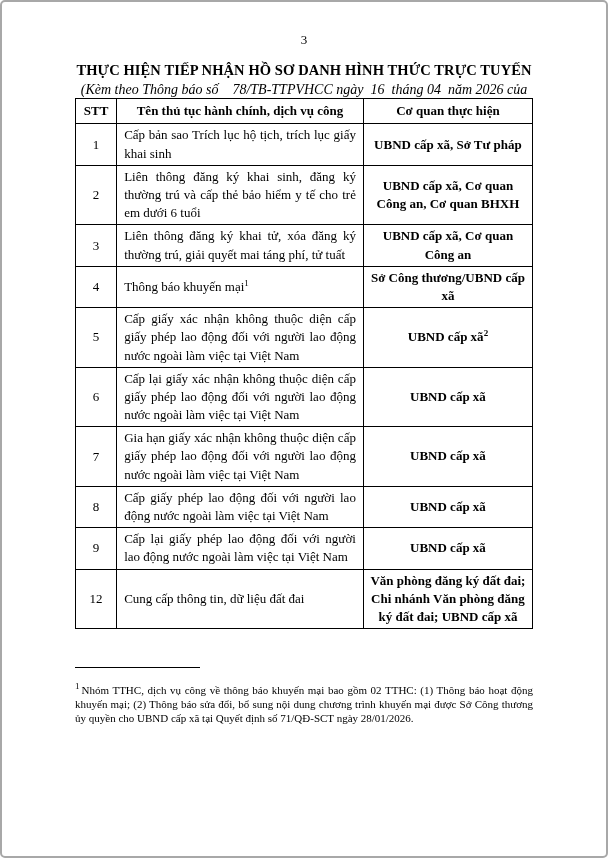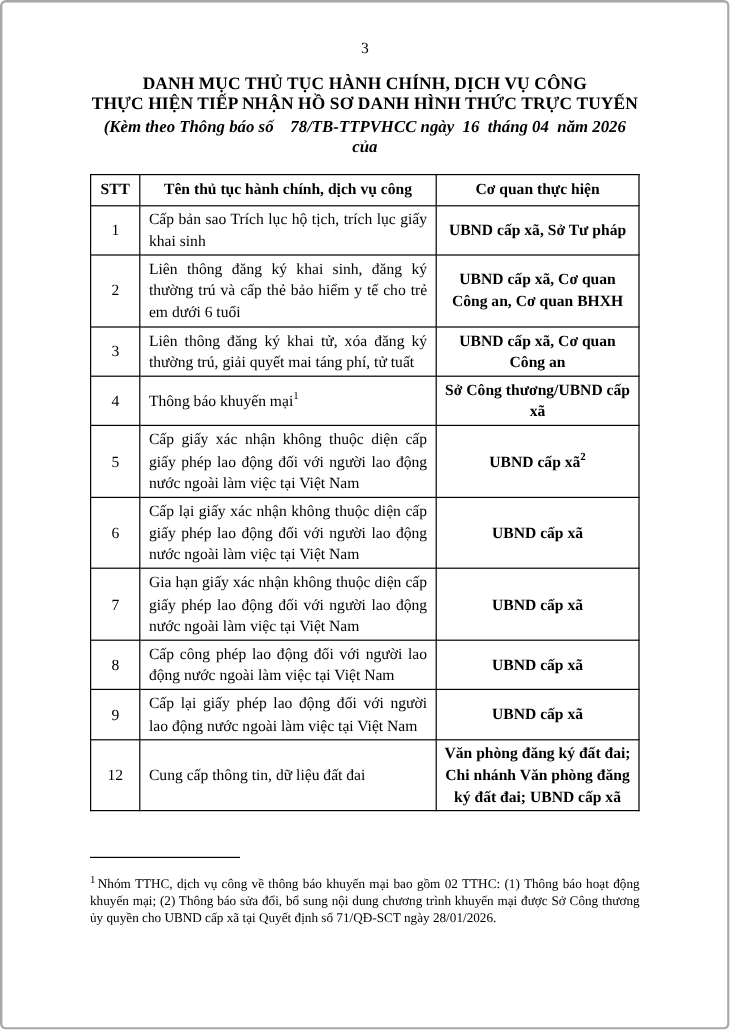--- a/index.html
+++ b/index.html
@@ -27,27 +27,25 @@
     font-size: 14.5px;
     line-height: 1.18;
     letter-spacing: 0.1px;
   }
   .doc-subtitle {
     text-align: center;
     font-style: italic;
     font-size: 14px;
     line-height: 1.22;
     margin-top: 2px;
-    font-weight: bold;
   }
   .pre { white-space: pre-wrap; }
   table.proc {
     width: 100%;
     border-collapse: collapse;
-    margin-top: 13px;
     font-size: 13px;
   }
   table.proc th, table.proc td {
     border: 1px solid #000000;
     vertical-align: middle;
     box-sizing: border-box;
   }
   table.proc th {
     font-weight: bold;
     text-align: center;
@@ -89,21 +87,20 @@
 </style>
 </head>
 <body>
 
 <div class="page">
   <div class="content">
 
     <div class="page-number">3</div>
 
     <div class="doc-title">
-      <div>DANH MỤC THỦ TỤC HÀNH CHÍNH, DỊCH VỤ CÔNG</div>
       <div>THỰC HIỆN TIẾP NHẬN HỒ SƠ DANH HÌNH THỨC TRỰC TUYẾN</div>
     </div>
 
     <div class="doc-subtitle">
       <div class="pre">(Kèm theo Thông báo số    78/TB-TTPVHCC ngày  16  tháng 04  năm 2026 của</div>
     </div>
 
     <table class="proc">
       <colgroup>
         <col class="col-stt">
@@ -148,21 +145,21 @@
           <td class="name"><span>Cấp lại giấy xác nhận không thuộc diện cấp giấy phép lao động đối với người lao động nước ngoài làm việc tại Việt Nam</span><sup></sup></td>
           <td class="agency"><span>UBND cấp xã</span><sup></sup></td>
         </tr>
         <tr>
           <td class="stt">7</td>
           <td class="name"><span>Gia hạn giấy xác nhận không thuộc diện cấp giấy phép lao động đối với người lao động nước ngoài làm việc tại Việt Nam</span><sup></sup></td>
           <td class="agency"><span>UBND cấp xã</span><sup></sup></td>
         </tr>
         <tr>
           <td class="stt">8</td>
-          <td class="name"><span>Cấp công phép lao động đối với người lao động nước ngoài làm việc tại Việt Nam</span><sup></sup></td>
+          <td class="name"><span>Cấp giấy phép lao động đối với người lao động nước ngoài làm việc tại Việt Nam</span><sup></sup></td>
           <td class="agency"><span>UBND cấp xã</span><sup></sup></td>
         </tr>
         <tr>
           <td class="stt">9</td>
           <td class="name"><span>Cấp lại giấy phép lao động đối với người lao động nước ngoài làm việc tại Việt Nam</span><sup></sup></td>
           <td class="agency"><span>UBND cấp xã</span><sup></sup></td>
         </tr>
         <tr>
           <td class="stt">12</td>
           <td class="name"><span>Cung cấp thông tin, dữ liệu đất đai</span><sup></sup></td>

